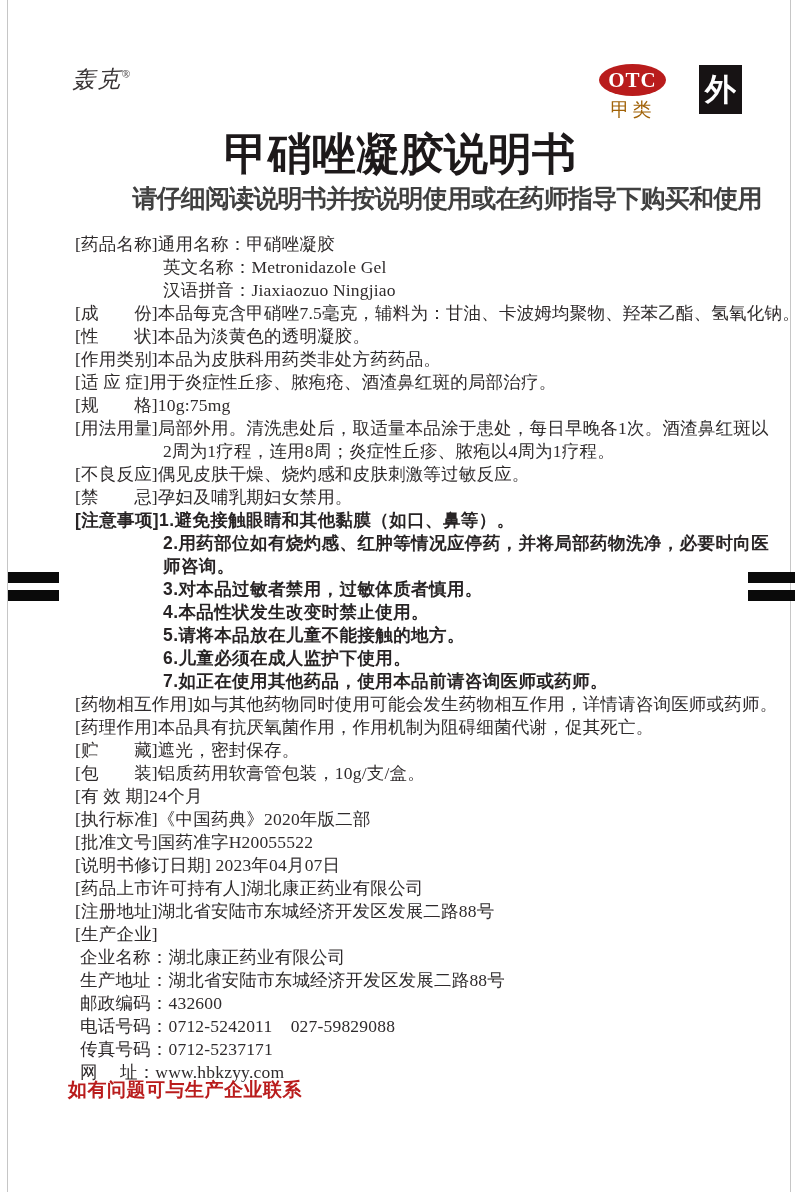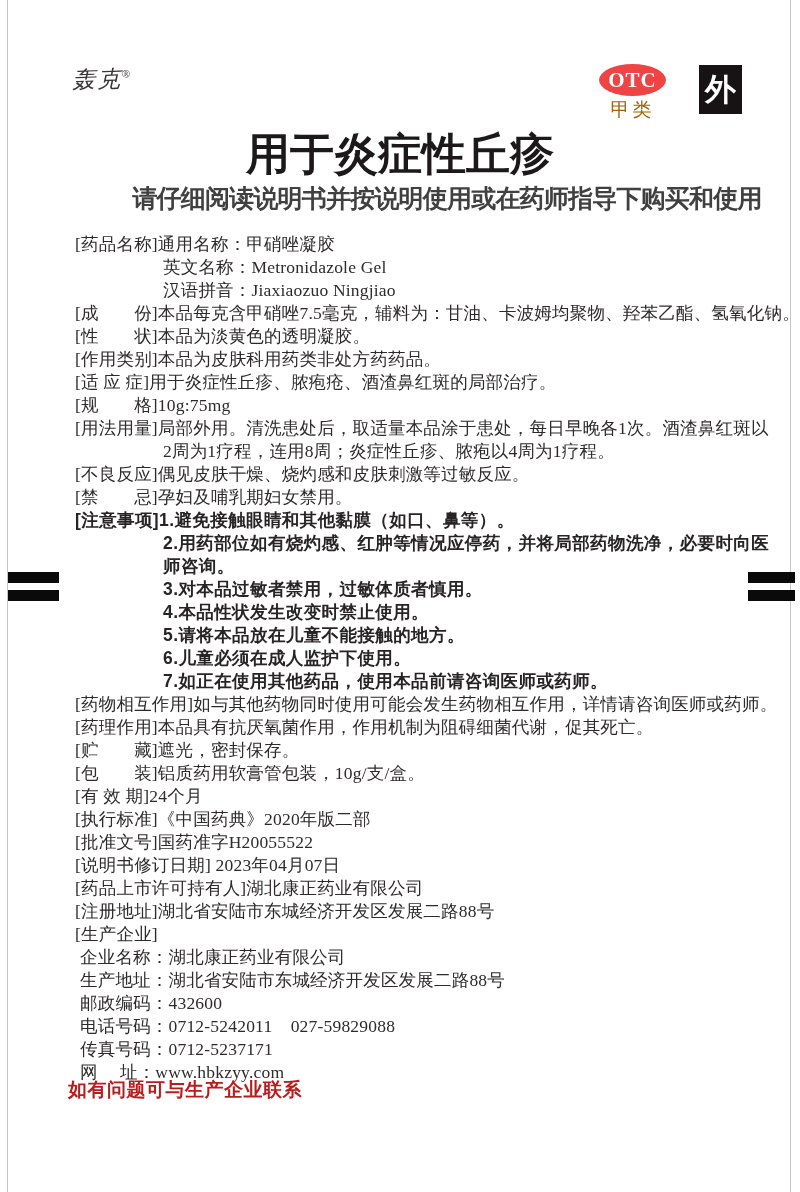--- a/index.html
+++ b/index.html
@@ -22,21 +22,21 @@
     font-size:23px; font-style:italic;
     font-family:"Liberation Serif","DejaVu Serif",serif;
     color:#3a3536; letter-spacing:2px;
     transform:rotate(-2deg);
   }
   .brand sup { font-size:11px; font-style:normal; letter-spacing:0; }
 
   .otc-badge {
     position:absolute; left:599px; top:64px;
     width:67px; height:32px;
-    background:#ef4444; border-radius:50%;
+    background:#b91c1c; border-radius:50%;
     color:#ffffff; text-align:center; line-height:32px;
     font-family:"Liberation Serif","DejaVu Serif",serif;
     font-weight:bold; font-size:21px; letter-spacing:1px;
   }
   .otc-class {
     position:absolute; left:599px; top:97px; width:67px;
     text-align:center; font-size:19px; color:#a16207; letter-spacing:3px;
   }
   .wai-box {
     position:absolute; left:699px; top:65px;
@@ -91,21 +91,21 @@
 
 <div class="edge edge-left"></div>
 <div class="edge edge-right"></div>
 
 <div class="brand"><span>轰克</span><sup>®</sup></div>
 
 <div class="otc-badge">OTC</div>
 <div class="otc-class">甲类</div>
 <div class="wai-box">外</div>
 
-<div class="title">用于炎症性丘疹</div>
+<div class="title">甲硝唑凝胶说明书</div>
 <div class="subtitle">请仔细阅读说明书并按说明使用或在药师指导下购买和使用</div>
 
 <div id="content"><div class="line" style="padding-left: 0px;">[药品名称]通用名称：甲硝唑凝胶</div><div class="line" style="padding-left: 88px;">英文名称：Metronidazole Gel</div><div class="line" style="padding-left: 88px;">汉语拼音：Jiaxiaozuo Ningjiao</div><div class="line" style="padding-left: 0px;">[成　　份]本品每克含甲硝唑7.5毫克，辅料为：甘油、卡波姆均聚物、羟苯乙酯、氢氧化钠。</div><div class="line" style="padding-left: 0px;">[性　　状]本品为淡黄色的透明凝胶。</div><div class="line" style="padding-left: 0px;">[作用类别]本品为皮肤科用药类非处方药药品。</div><div class="line" style="padding-left: 0px;">[适 应 症]用于炎症性丘疹、脓疱疮、酒渣鼻红斑的局部治疗。</div><div class="line" style="padding-left: 0px;">[规　　格]10g:75mg</div><div class="line" style="padding-left: 0px;">[用法用量]局部外用。清洗患处后，取适量本品涂于患处，每日早晚各1次。酒渣鼻红斑以</div><div class="line" style="padding-left: 88px;">2周为1疗程，连用8周；炎症性丘疹、脓疱以4周为1疗程。</div><div class="line" style="padding-left: 0px;">[不良反应]偶见皮肤干燥、烧灼感和皮肤刺激等过敏反应。</div><div class="line" style="padding-left: 0px;">[禁　　忌]孕妇及哺乳期妇女禁用。</div><div class="line hei" style="padding-left: 0px;">[注意事项]1.避免接触眼睛和其他黏膜（如口、鼻等）。</div><div class="line hei" style="padding-left: 88px;">2.用药部位如有烧灼感、红肿等情况应停药，并将局部药物洗净，必要时向医</div><div class="line hei" style="padding-left: 88px;">师咨询。</div><div class="line hei" style="padding-left: 88px;">3.对本品过敏者禁用，过敏体质者慎用。</div><div class="line hei" style="padding-left: 88px;">4.本品性状发生改变时禁止使用。</div><div class="line hei" style="padding-left: 88px;">5.请将本品放在儿童不能接触的地方。</div><div class="line hei" style="padding-left: 88px;">6.儿童必须在成人监护下使用。</div><div class="line hei" style="padding-left: 88px;">7.如正在使用其他药品，使用本品前请咨询医师或药师。</div><div class="line" style="padding-left: 0px;">[药物相互作用]如与其他药物同时使用可能会发生药物相互作用，详情请咨询医师或药师。</div><div class="line" style="padding-left: 0px;">[药理作用]本品具有抗厌氧菌作用，作用机制为阻碍细菌代谢，促其死亡。</div><div class="line" style="padding-left: 0px;">[贮　　藏]遮光，密封保存。</div><div class="line" style="padding-left: 0px;">[包　　装]铝质药用软膏管包装，10g/支/盒。</div><div class="line" style="padding-left: 0px;">[有 效 期]24个月</div><div class="line" style="padding-left: 0px;">[执行标准]《中国药典》2020年版二部</div><div class="line" style="padding-left: 0px;">[批准文号]国药准字H20055522</div><div class="line" style="padding-left: 0px;">[说明书修订日期] 2023年04月07日</div><div class="line" style="padding-left: 0px;">[药品上市许可持有人]湖北康正药业有限公司</div><div class="line" style="padding-left: 0px;">[注册地址]湖北省安陆市东城经济开发区发展二路88号</div><div class="line" style="padding-left: 0px;">[生产企业]</div><div class="line" style="padding-left: 5px;">企业名称：湖北康正药业有限公司</div><div class="line" style="padding-left: 5px;">生产地址：湖北省安陆市东城经济开发区发展二路88号</div><div class="line" style="padding-left: 5px;">邮政编码：432600</div><div class="line" style="padding-left: 5px;">电话号码：0712-5242011    027-59829088</div><div class="line" style="padding-left: 5px;">传真号码：0712-5237171</div><div class="line" style="padding-left: 5px;">网　 址：www.hbkzyy.com</div></div>
 
 <div class="footer-note">如有问题可与生产企业联系</div>
 
 <div class="reg reg-l1"></div>
 <div class="reg reg-l2"></div>
 <div class="reg reg-r1"></div>
 <div class="reg reg-r2"></div>

